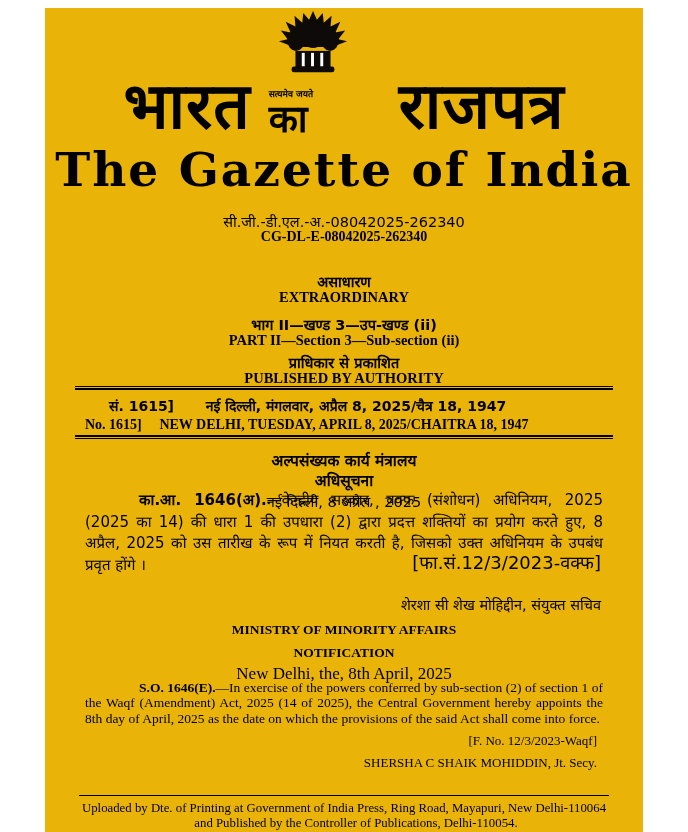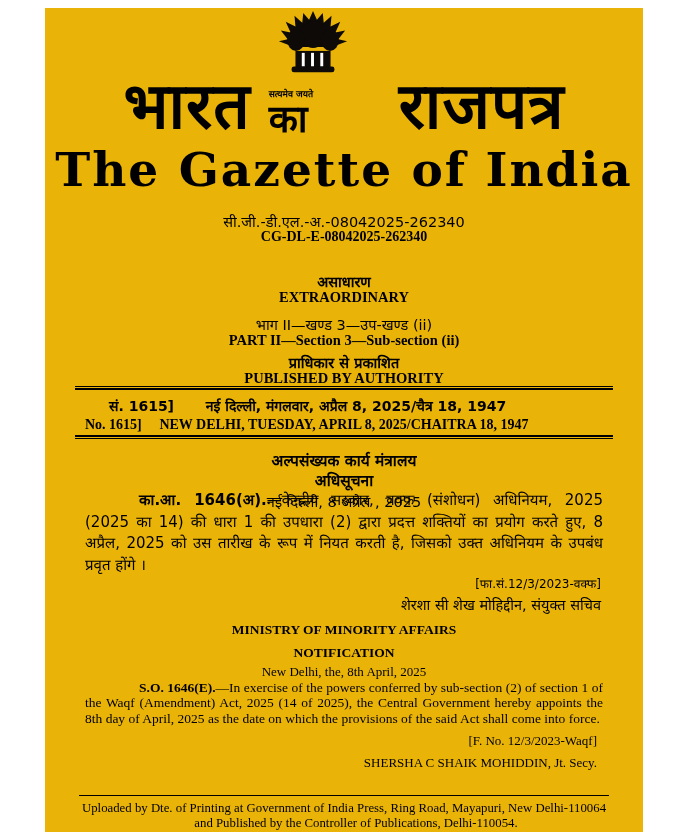--- a/index.html
+++ b/index.html
@@ -61,21 +61,21 @@
     line-height: 1.1;
   }
 
   
   .reg-hindi { top: 203px; font-size: 14.5px; font-family: "DejaVu Sans", sans-serif; }
   .reg-eng   { top: 221px; font-size: 14px; font-weight: 700; }
 
   
   .extra-hi  { top: 263px; font-size: 14.5px; font-weight: 700; font-family: "DejaVu Sans", sans-serif; }
   .extra-en  { top: 281px; font-size: 14.5px; font-weight: 700; }
-  .part-hi   { top: 306px; font-size: 14.5px; font-weight: 400; font-family: "DejaVu Sans", sans-serif; }
+  .part-hi   { top: 306px; font-size: 14.5px; font-weight: 700; font-family: "DejaVu Sans", sans-serif; }
   .part-en   { top: 324px; font-size: 14.5px; font-weight: 700; }
   .auth-hi   { top: 344px; font-size: 14.5px; font-weight: 700; font-family: "DejaVu Sans", sans-serif; }
   .auth-en   { top: 362px; font-size: 14.5px; font-weight: 700; }
 
   
   .rule-top {
     top: 378px; left: 30px; right: 30px;
     height: 4px;
     border-top: 1px solid #000;
     border-bottom: 2px solid #000;
@@ -94,27 +94,27 @@
   
   .hi-sans { font-family: "DejaVu Sans", sans-serif; }
   .hi-ministry { top: 441px; font-size: 15.5px; font-weight: 700; }
   .hi-notif    { top: 461px; font-size: 15.5px; font-weight: 700; }
   .hi-date     { top: 483px; font-size: 14.5px; }
   .hi-para {
     top: 482px; left: 40px; right: 40px;
     font-size: 15px; line-height: 21.5px;
     text-align: justify; text-indent: 54px;
   }
-  .hi-fileno { top: 567px; right: 42px; left: 0; font-size: 12px; }
+  .hi-fileno { top: 542px; right: 42px; left: 0; font-size: 18px; }
   .hi-sign   { top: 586px; right: 42px; left: 0; font-size: 14.5px; text-align: right; }
 
   
   .en-ministry { top: 614px; font-size: 13.5px; font-weight: 700; }
   .en-notif    { top: 637px; font-size: 13.5px; font-weight: 700; }
-  .en-date     { top: 656px; font-size: 13px; }
+  .en-date     { top: 656px; font-size: 17px; }
   .en-para {
     top: 672px; left: 40px; right: 40px;
     font-size: 13.5px; line-height: 15.3px;
     text-align: justify; text-indent: 54px;
   }
   .en-fileno { top: 725px; right: 46px; left: 0; font-size: 13px; }
   .en-sign   { top: 747px; right: 46px; left: 0; font-size: 13px; }
 
   
   .footer-rule {

